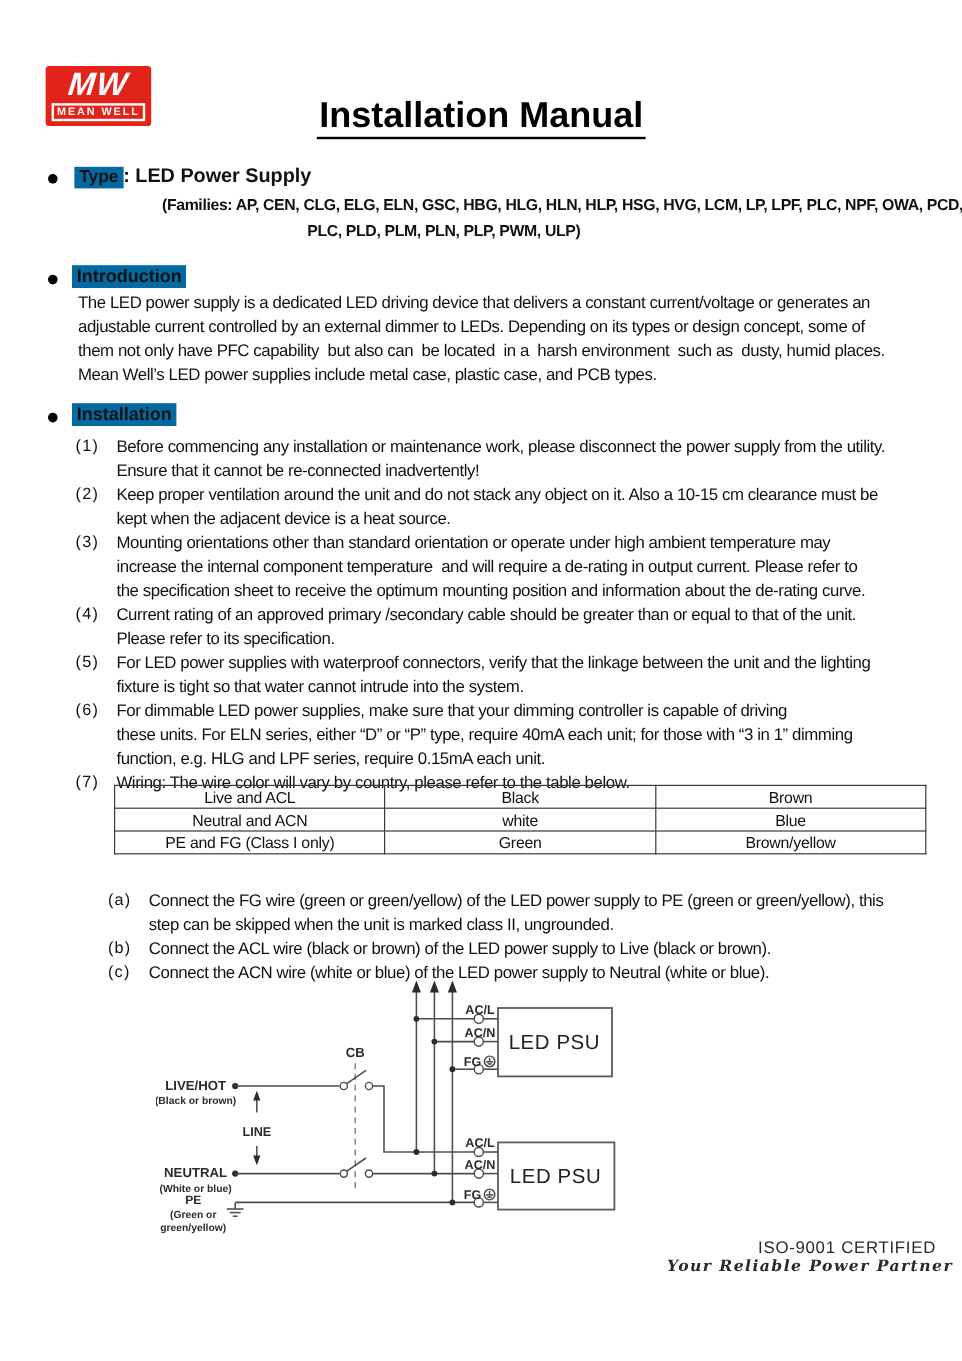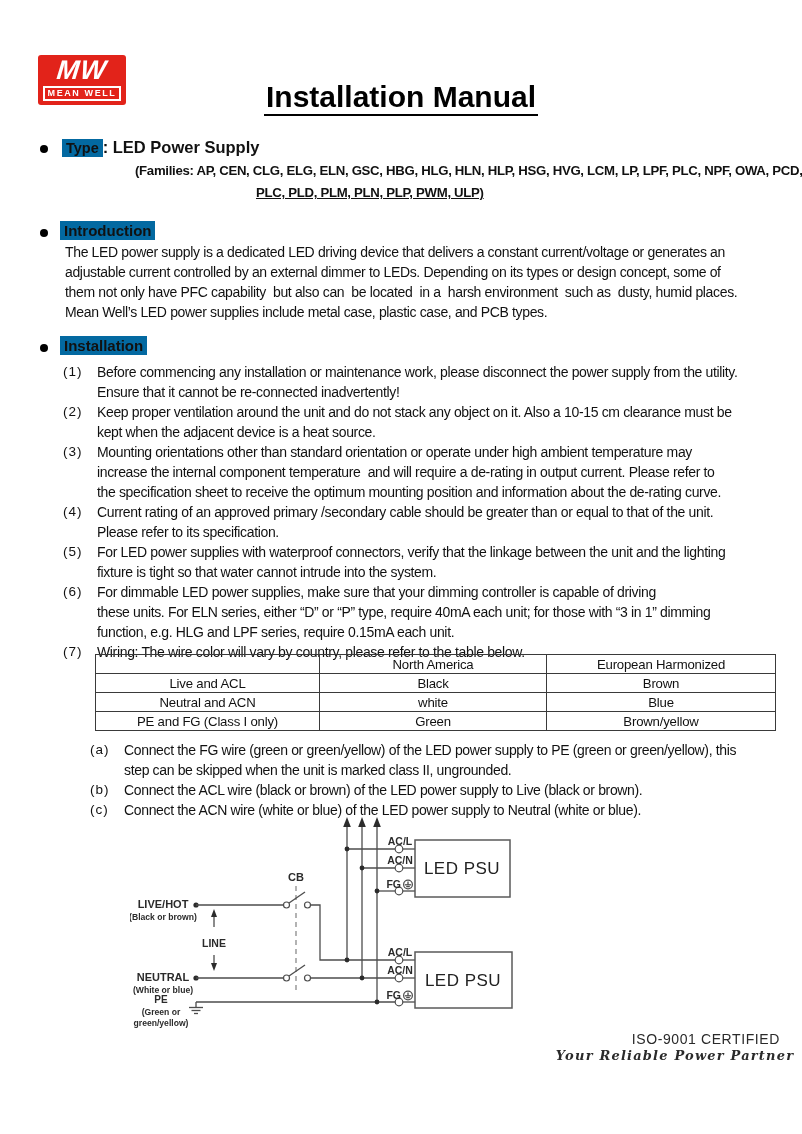--- a/index.html
+++ b/index.html
@@ -27,21 +27,21 @@
   }
   .title span { border-bottom:2.5px solid #000; padding:0 2px 1px 2px; }
 
   .bullet { position:absolute; width:8px; height:8px; background:#000; border-radius:50%; }
   .hl { background:#0369a1; padding:1px 4px; }
 
   .type-row { position:absolute; left:62px; top:138px; font-weight:bold; }
   .type-row .tlabel { font-size:14.5px; }
   .type-row .tvalue { font-size:16.5px; }
   .fam1 { position:absolute; left:118px; top:163px;margin-left:17px; }
-  .fam2 { position:absolute; left:256px; top:185px;text-decoration:underline; }
+  .fam2 { position:absolute; left:256px; top:185px; }
   .fam { font-weight:bold; font-size:13.2px; letter-spacing:-0.3px; white-space:pre; }
 
   .sec-head { position:absolute; font-weight:bold; font-size:15px; }
   .head-intro { left:60px; top:222px; }
   .head-install { left:60px; top:337px; }
 
   .bodyline { font-size:14px; letter-spacing:-0.35px; line-height:20px; white-space:pre; }
   .intro-lines { position:absolute; left:65px; top:242px; }
 
   .items { position:absolute; left:63px; top:362px; width:724px; }
@@ -166,25 +166,20 @@
     <div class="item">
       <span class="num">(7)</span>
       <div>
         <div class="bodyline">Wiring: The wire color will vary by country, please refer to the table below.</div>
       </div>
     </div>
   </div>
 
   <table class="wiring">
     <tbody>
-        <tr>
-      <td class="col1"></td>
-      <td class="col2">North America</td>
-      <td class="col3">European Harmonized</td>
-    </tr>
     <tr>
       <td>Live and ACL</td>
       <td>Black</td>
       <td>Brown</td>
     </tr>
     <tr>
       <td>Neutral and ACN</td>
       <td>white</td>
       <td>Blue</td>
     </tr>

